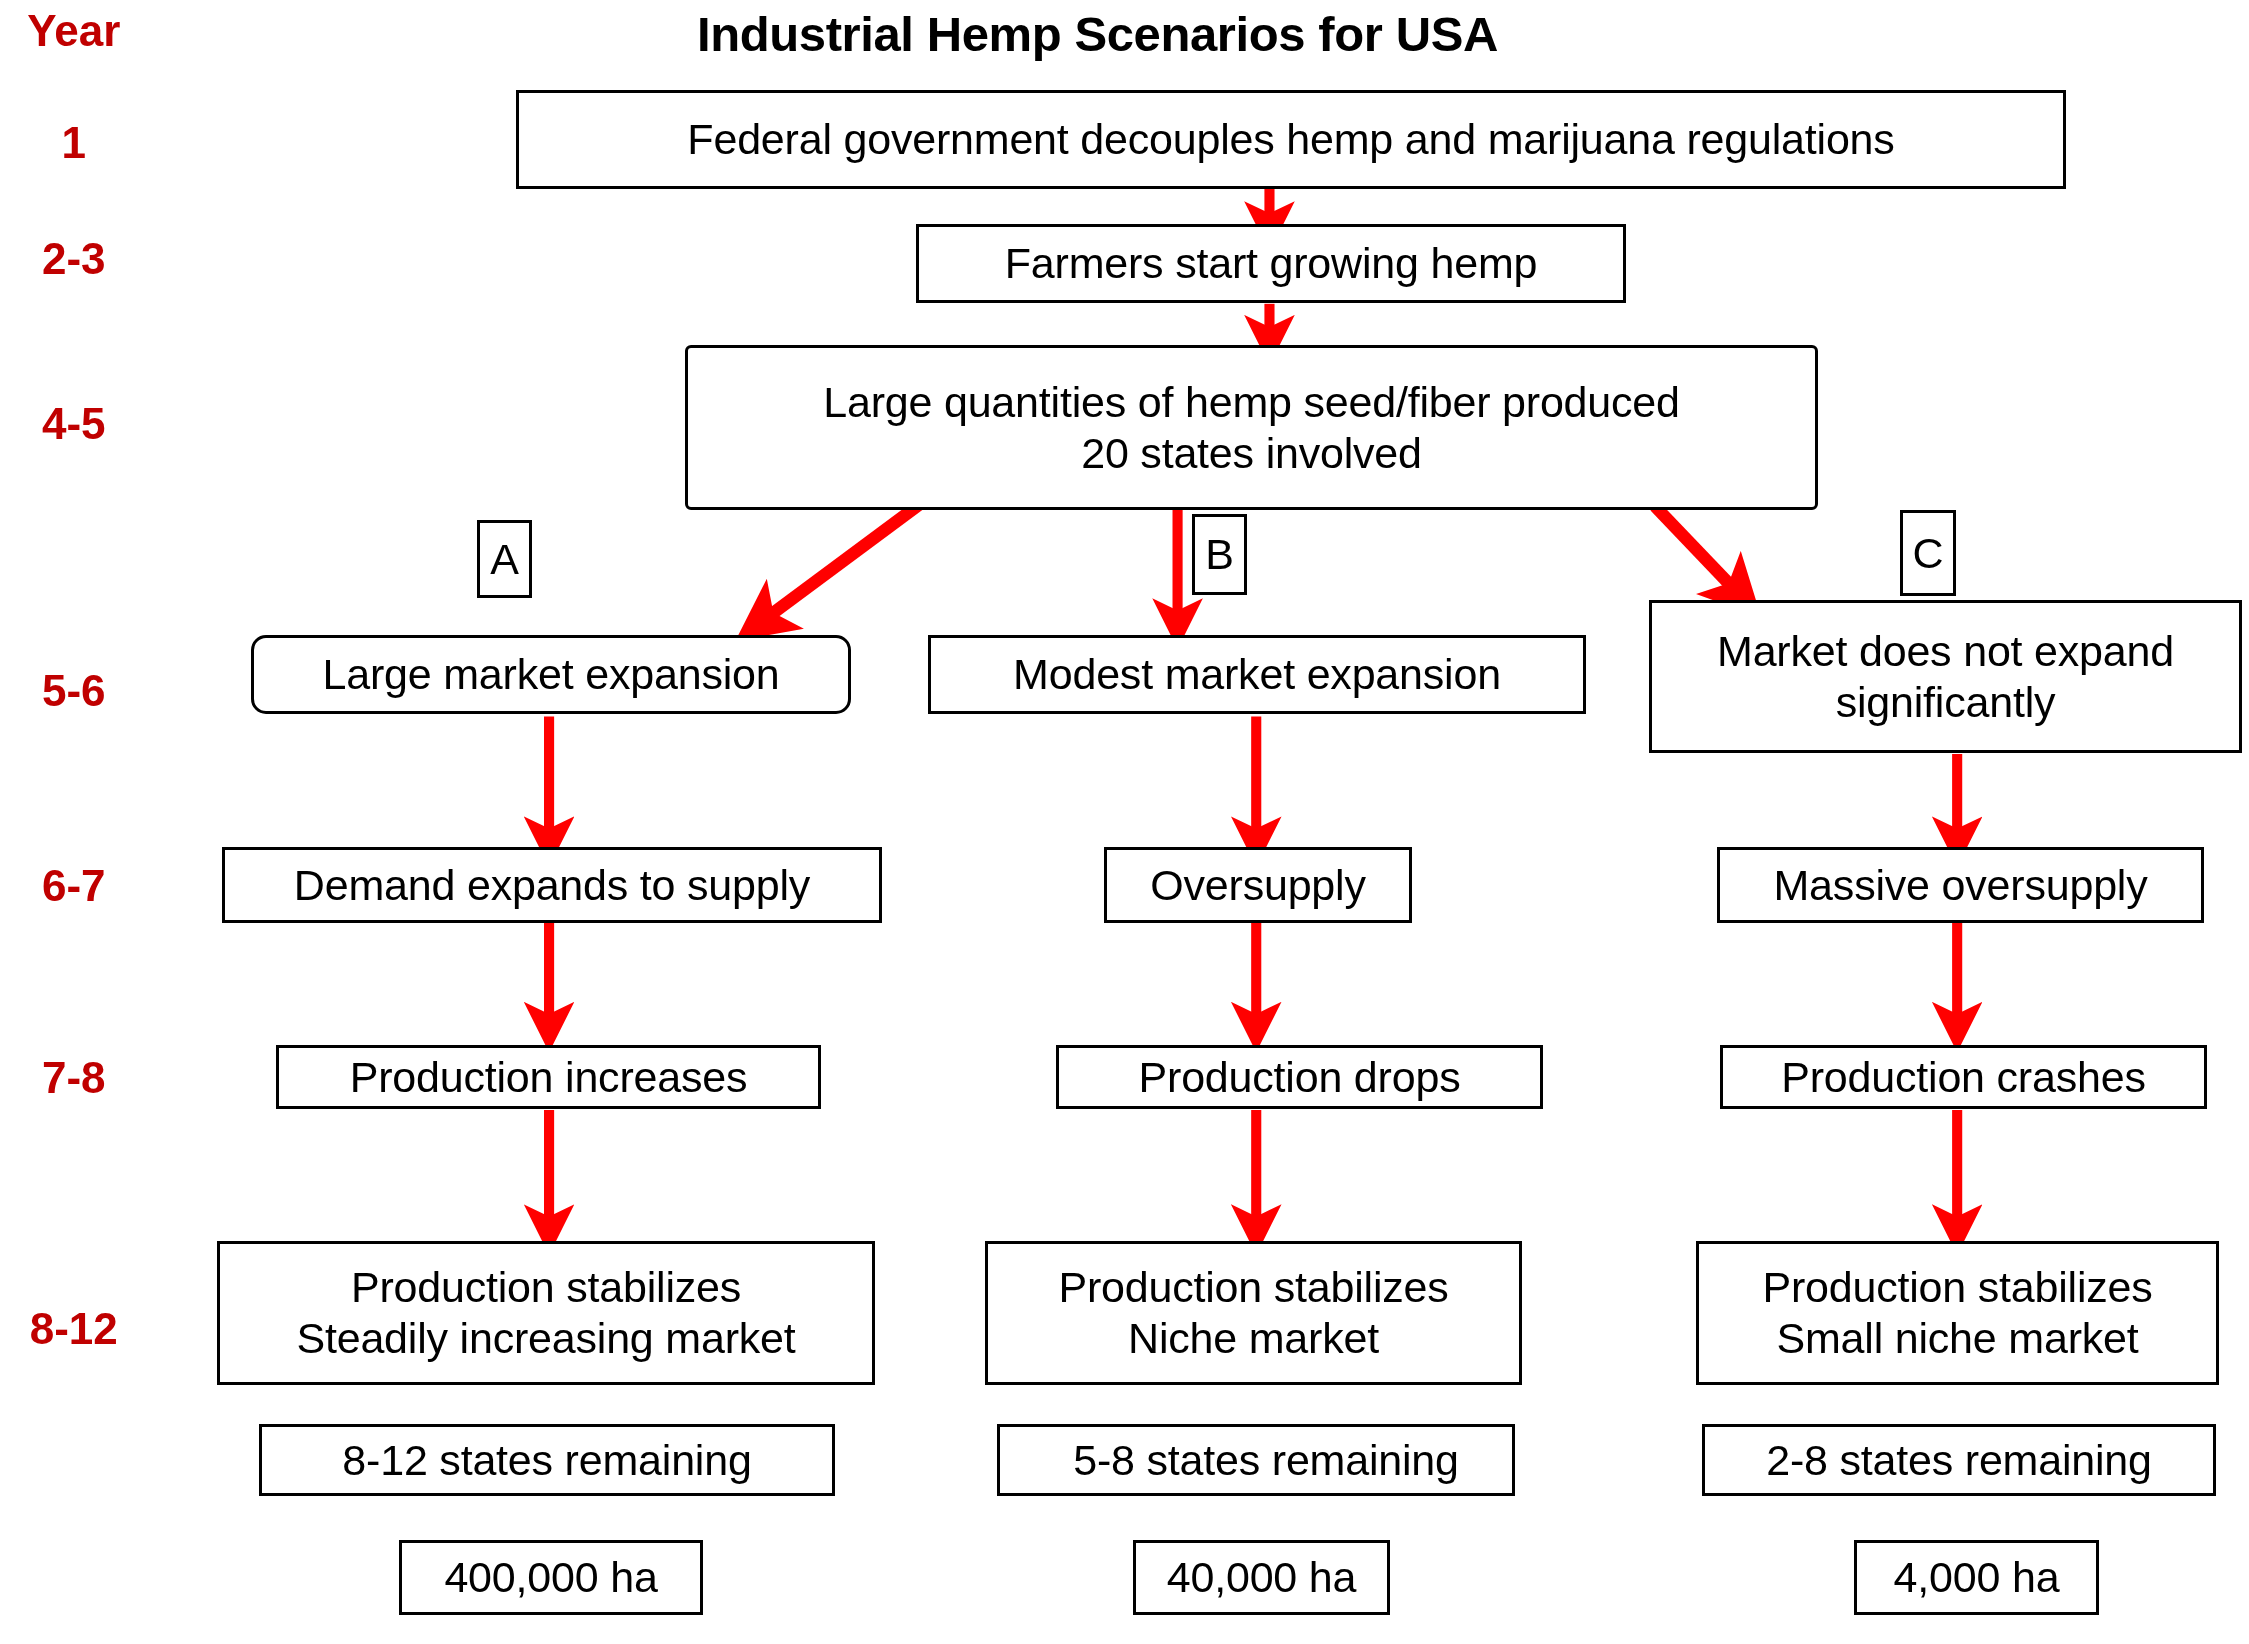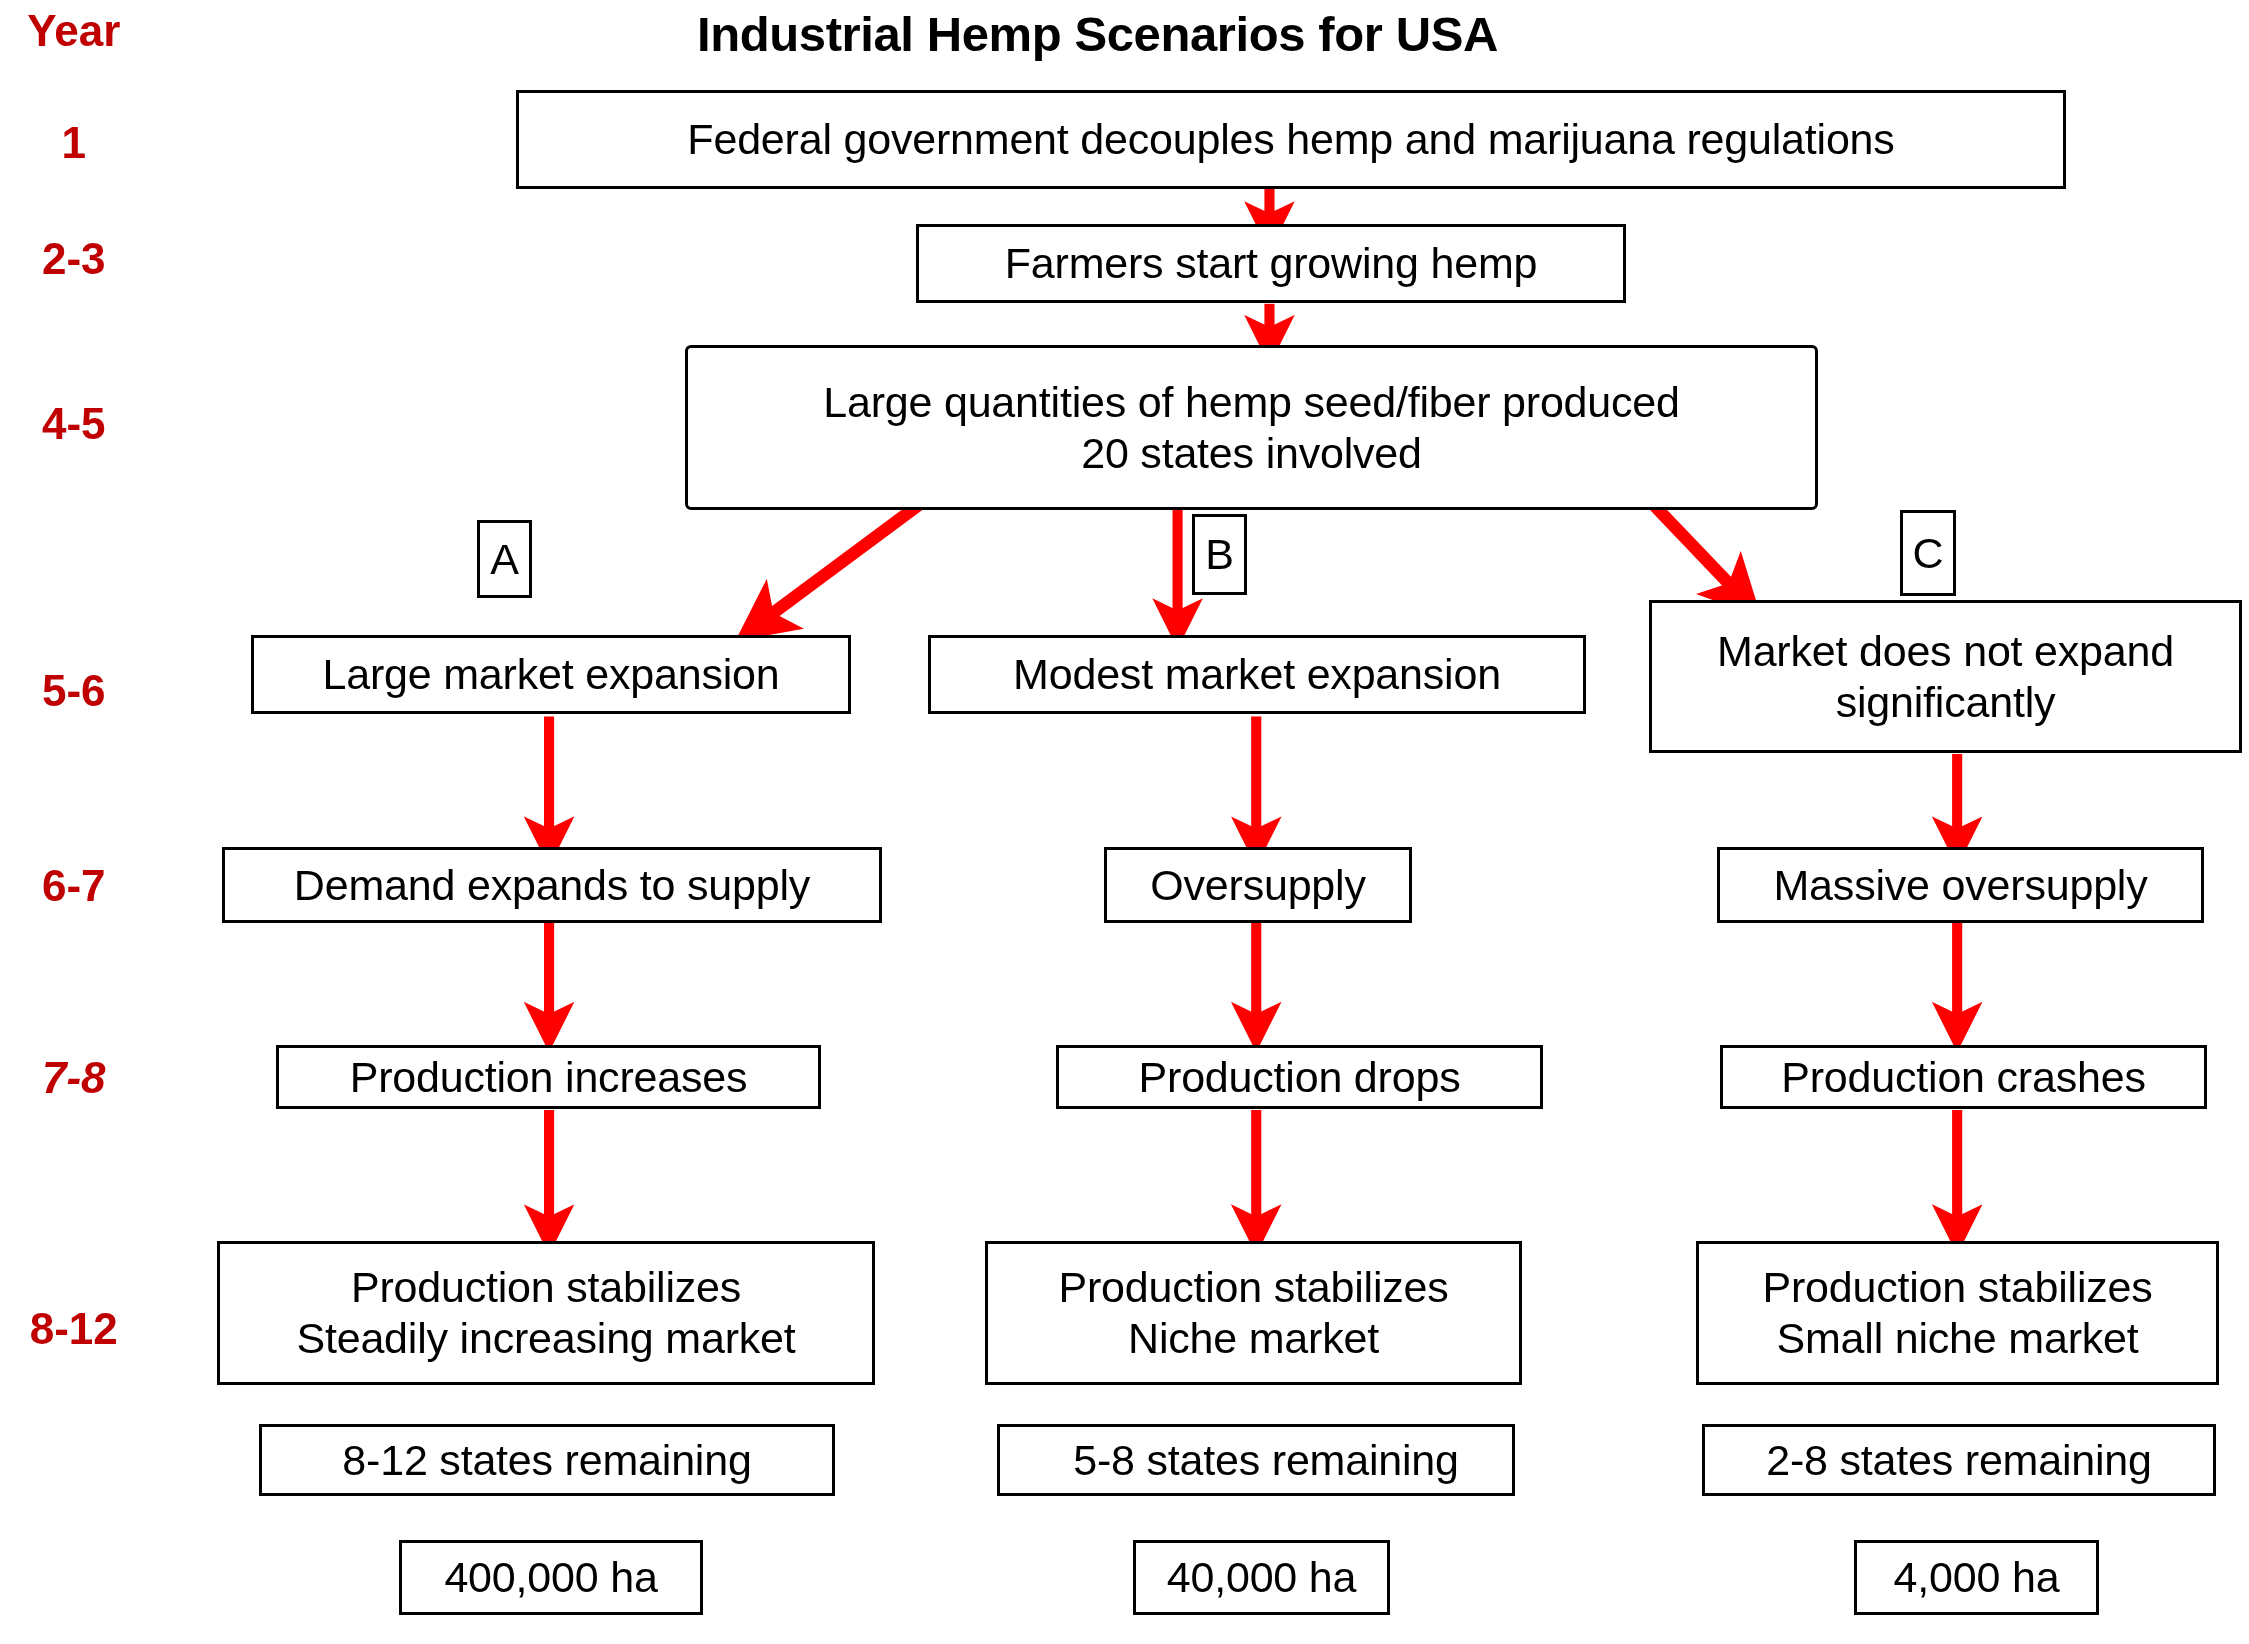--- a/index.html
+++ b/index.html
@@ -105,21 +105,21 @@
   </svg>
 
   <div class="title" style="left:697px; top:6.2px; font-size:49px;">Industrial Hemp Scenarios for USA</div>
 
   <div class="year-label" style="left:7.8px; top:6.2px; width:132px; font-size:44px;">Year</div>
   <div class="year-label" style="left:7.8px; top:118px; width:132px; font-size:44px;">1</div>
   <div class="year-label" style="left:7.8px; top:234px; width:132px; font-size:44px;">2-3</div>
   <div class="year-label" style="left:7.8px; top:399px; width:132px; font-size:44px;">4-5</div>
   <div class="year-label" style="left:7.8px; top:666px; width:132px; font-size:44px;">5-6</div>
   <div class="year-label" style="left:7.8px; top:861px; width:132px; font-size:44px;">6-7</div>
-  <div class="year-label" style="left:7.8px; top:1053px; width:132px; font-size:44px;font-style:italic;">7-8</div>
+  <div class="year-label" style="left:7.8px; top:1053px; width:132px; font-size:44px;">7-8</div>
   <div class="year-label" style="left:7.8px; top:1304px; width:132px; font-size:44px;">8-12</div>
 
   <div class="node" style="left:516px; top:90px; width:1550px; height:99px; font-size:43px;">
     <span class="line">Federal government decouples hemp and marijuana regulations</span>
   </div>
 
   <div class="node" style="left:916px; top:224px; width:710px; height:79px; font-size:43px;">
     <span class="line">Farmers start growing hemp</span>
   </div>
 
@@ -131,21 +131,21 @@
   <div class="tag" style="left:477px; top:520px; width:55px; height:78px; font-size:43px;">
     <span>A</span>
   </div>
   <div class="tag" style="left:1192px; top:514px; width:55px; height:81px; font-size:43px;">
     <span>B</span>
   </div>
   <div class="tag" style="left:1900px; top:510px; width:56px; height:86px; font-size:43px;">
     <span>C</span>
   </div>
 
-  <div class="node" style="left:251px; top:635px; width:600px; height:79px; font-size:43px;">
+  <div class="node" style="left:251px; top:635px; width:600px; height:79px; font-size:43px;border-radius:15px;">
     <span class="line">Large market expansion</span>
   </div>
   <div class="node" style="left:222px; top:847px; width:660px; height:76px; font-size:43px;">
     <span class="line">Demand expands to supply</span>
   </div>
   <div class="node" style="left:276px; top:1045px; width:545px; height:64px; font-size:43px;">
     <span class="line">Production increases</span>
   </div>
   <div class="node" style="left:217px; top:1241px; width:658px; height:144px; font-size:43px;">
     <span class="line">Production stabilizes</span>

